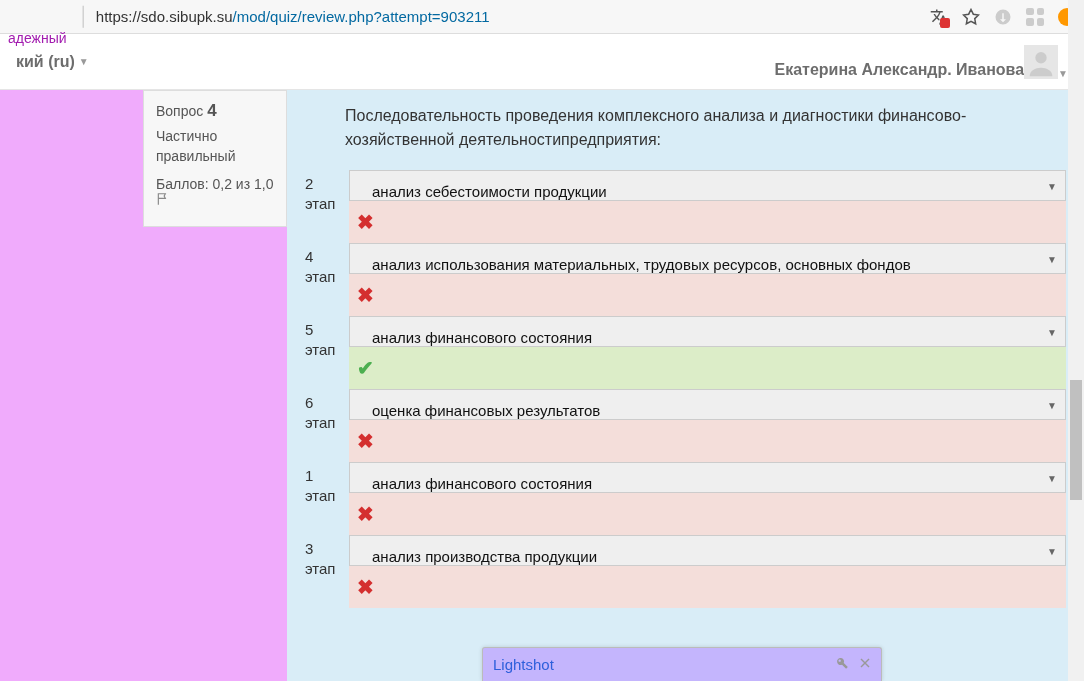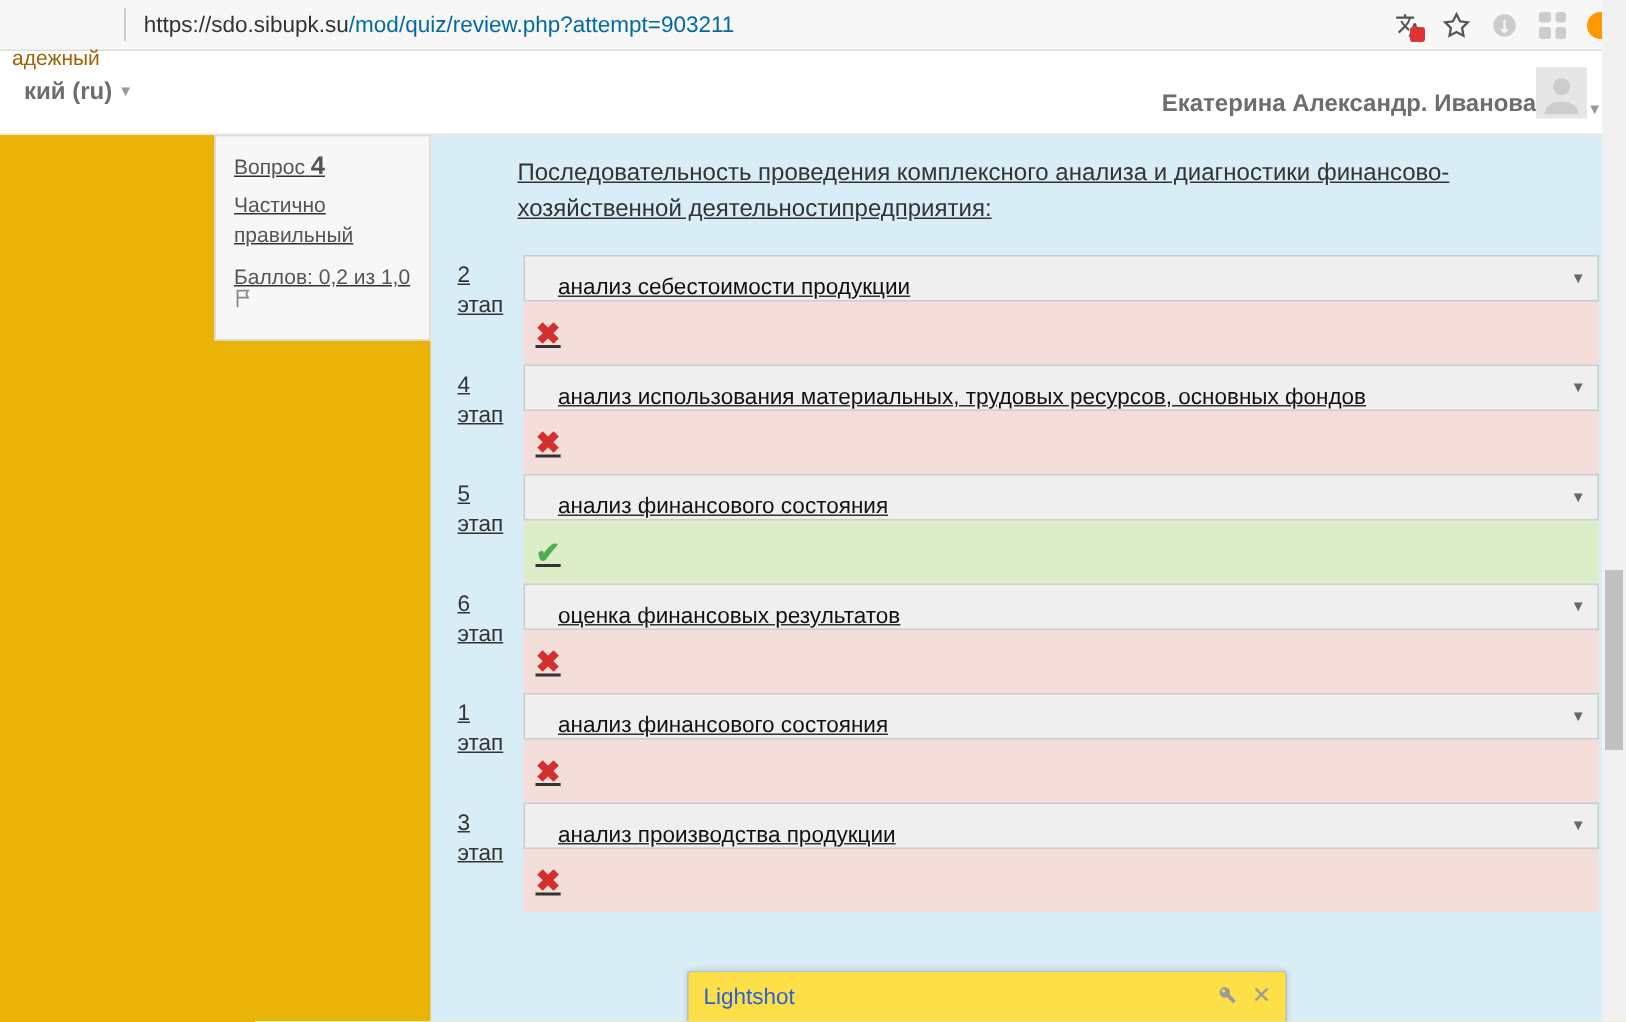--- a/index.html
+++ b/index.html
@@ -16,21 +16,21 @@
     
     .browser-bar {
       height: 34px;
       display: flex;
       align-items: center;
       border-bottom: 1px solid #ddd;
       padding: 0 8px;
       background: #f7f7f7;
     }
     .sec-badge {
-      color: #a16207;
+      color: #a21caf;
       font-size: 14px;
       padding-right: 6px;
       margin-top: 42px;
     }
     .url-wrap { flex: 1; display: flex; align-items: center; font-size: 15px; }
     .url-domain { color: #333; }
     .url-path { color: #0369a1; }
     .chrome-icons { display: flex; gap: 14px; align-items: center; }
     .chrome-icon { width: 18px; height: 18px; display:flex; align-items:center; justify-content:center; }
     .circle-orange { width:18px; height:18px; border-radius:50%; background:#ff9800; }
@@ -48,21 +48,21 @@
       color: #6d6d6d;
       font-size: 16px;
       font-weight: bold;
     }
     .lang-sel { display:flex; align-items:center; gap:4px; cursor:pointer; }
     .spacer { flex:1; }
     .user-block { display:flex; align-items:flex-end; color:#6d6d6d; }
     .avatar { width:34px; height:34px; background:#e6e6e6; }
     .caret { font-size: 10px; color:#999; }
     
-    .page { display:flex; height: calc(100% - 90px); background:#eab308;text-decoration:underline; }
+    .page { display:flex; height: calc(100% - 90px); background:#f0abfc; }
     .left-col {
       width: 287px;
       min-width:287px;
       padding-left: 143px;
       padding-top: 0;
     }
     .q-block {
       border: 1px solid #ddd;
       background: #f7f7f7;
       padding: 10px 12px 14px;
@@ -113,25 +113,25 @@
       align-items:center;
     }
     .feedback.wrong { background:#f4deda; }
     .feedback.right { background:#dcedc8; }
     .mark { font-size:20px; font-weight:bold; }
     .mark.x { color:#d42f2f; }
     .mark.v { color:#4caf50; }
     
     .lightshot {
       position:absolute;
-      left: 458px;
+      left: 482px;
       bottom: 0;
       width: 400px;
       height: 34px;
-      background:#fde047;
+      background:#c4b5fd;
       border:1px solid #bbb;
       border-bottom:none;
       border-radius: 3px 3px 0 0;
       display:flex;
       align-items:center;
       padding: 0 10px;
       box-shadow: 0 0 4px rgba(0,0,0,0.15);
     }
     .lightshot .title { color:#2d5fdb; font-size:15px; }
     .lightshot .icons { margin-left:auto; display:flex; gap:10px; color:#999; }

